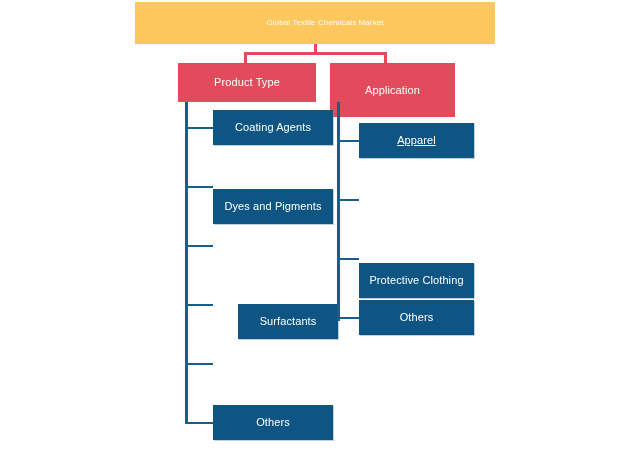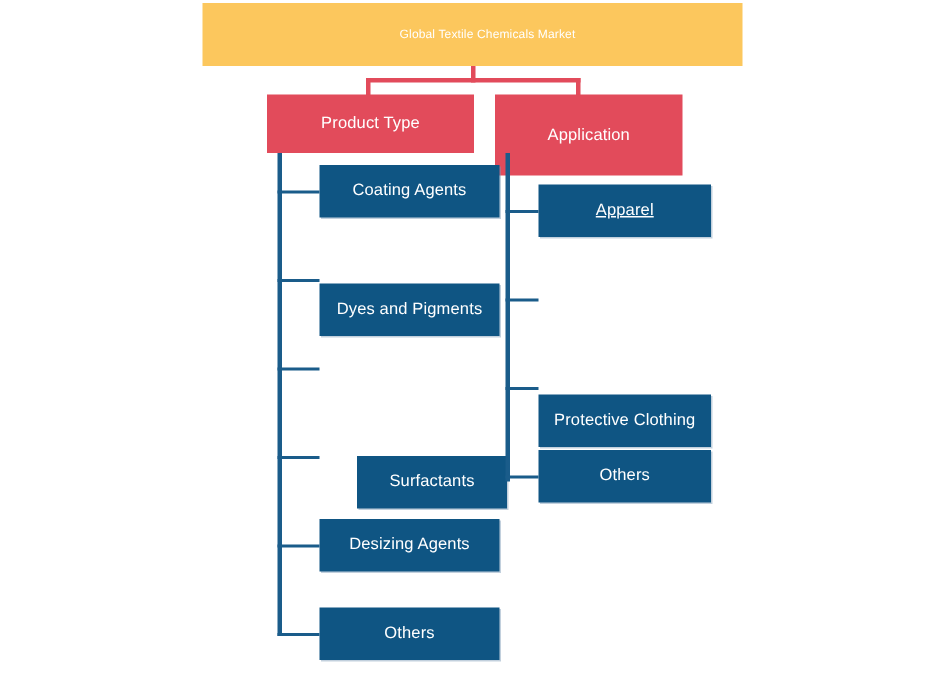--- a/index.html
+++ b/index.html
@@ -90,23 +90,20 @@
 
   <div class="node node-leaf" style="left:213px; top:169px; width:120px; height:35px;margin-top:20px;">
     <span>Dyes and Pigments</span>
   </div>
 
 
   <div class="node node-leaf" style="left:213px; top:304px; width:100px; height:35px;margin-left:25px;">
     <span>Surfactants</span>
   </div>
 
-  <div class="node node-leaf" style="left:213px; top:346px; width:120px; height:35px;">
-    <span>Desizing Agents</span>
-  </div>
 
   <div class="node node-leaf" style="left:213px; top:405px; width:120px; height:35px;">
     <span>Others</span>
   </div>
 
   <div class="conn conn-blue" style="left:337px; top:102px; width:3px; height:219px;"></div>
 
   <div class="conn conn-blue" style="left:337px; top:140px; width:22px; height:2px;"></div>
   <div class="conn conn-blue" style="left:337px; top:199px; width:22px; height:2px;"></div>
   <div class="conn conn-blue" style="left:337px; top:258px; width:22px; height:2px;"></div>

